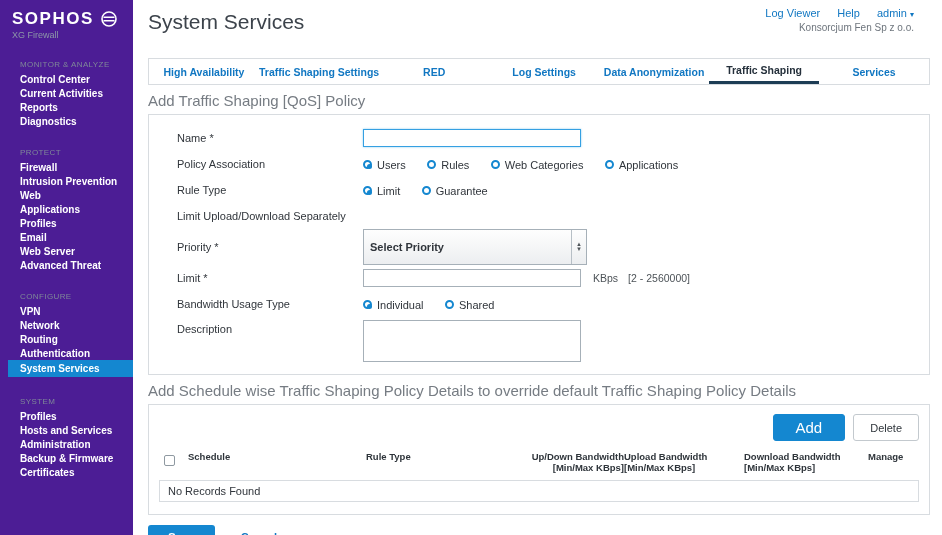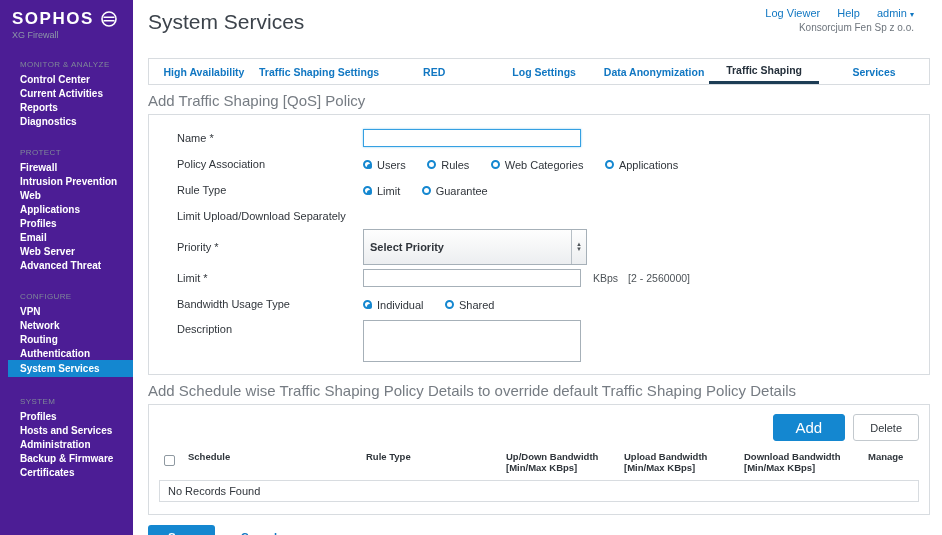--- a/index.html
+++ b/index.html
@@ -55,21 +55,21 @@
   
   .table-card { padding:9px 10px 12px; }
   .table-actions { display:flex; justify-content:flex-end; gap:8px; margin-bottom:8px; }
   .btn-blue { background:#1487d0; color:#fff; border:1px solid #1487d0; border-radius:3px; font-size:15px; padding:4px 22px; font-family:inherit; cursor:pointer; }
   .btn-white { background:#fff; color:#2f353b; border:1px solid #c3c9ce; border-radius:3px; font-size:11px; padding:4px 16px; font-family:inherit; cursor:pointer; }
   .thead { display:flex; align-items:flex-start; padding:2px 0 7px 5px; }
   .th { font-size:9.5px; font-weight:bold; color:#2f353b; line-height:11px; }
   .col-cb { width:24px; padding-top:1px; }
   .cb { width:11px; height:11px; border:1px solid #8f99a1; border-radius:2px; background:#fff; display:inline-block; cursor:pointer; }
   .col-schedule { width:178px; } .col-ruletype { width:140px; }
-  .col-updown { width:118px; } .col-upload { width:120px; } .col-download { width:124px; }
+  .col-updown { width:118px;text-align:right; } .col-upload { width:120px; } .col-download { width:124px; }
   .col-manage { flex:1; }
   .empty-row { border:1px solid #d8dce0; font-size:11px; color:#30353b; padding:4px 8px; }
   
   .footer { margin:10px 12px 0 15px; display:flex; align-items:center; }
   .btn-save { background:#1487d0; color:#fff; border:none; border-radius:3px; font-size:11.5px; font-weight:bold; padding:6px 20px; cursor:pointer; font-family:inherit; }
   .cancel-link { margin-left:26px; color:#1177c2; font-size:11px; font-weight:bold; cursor:pointer; }
 </style>
 </head>
 <body>
 

